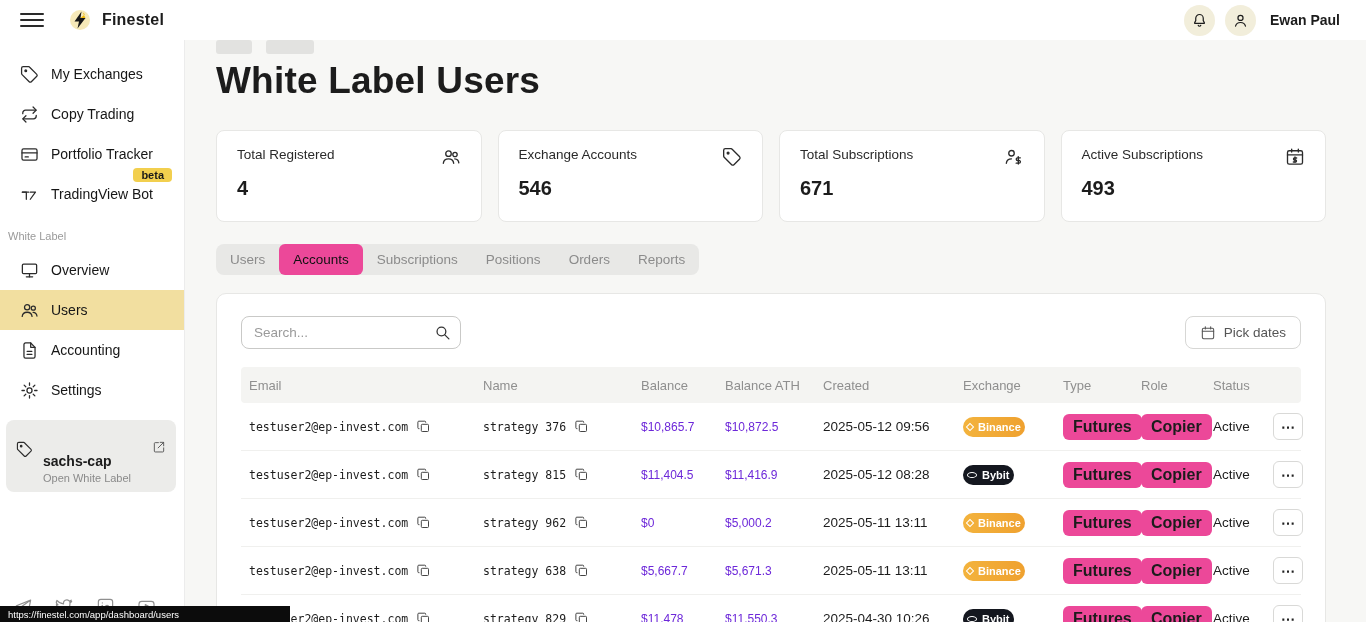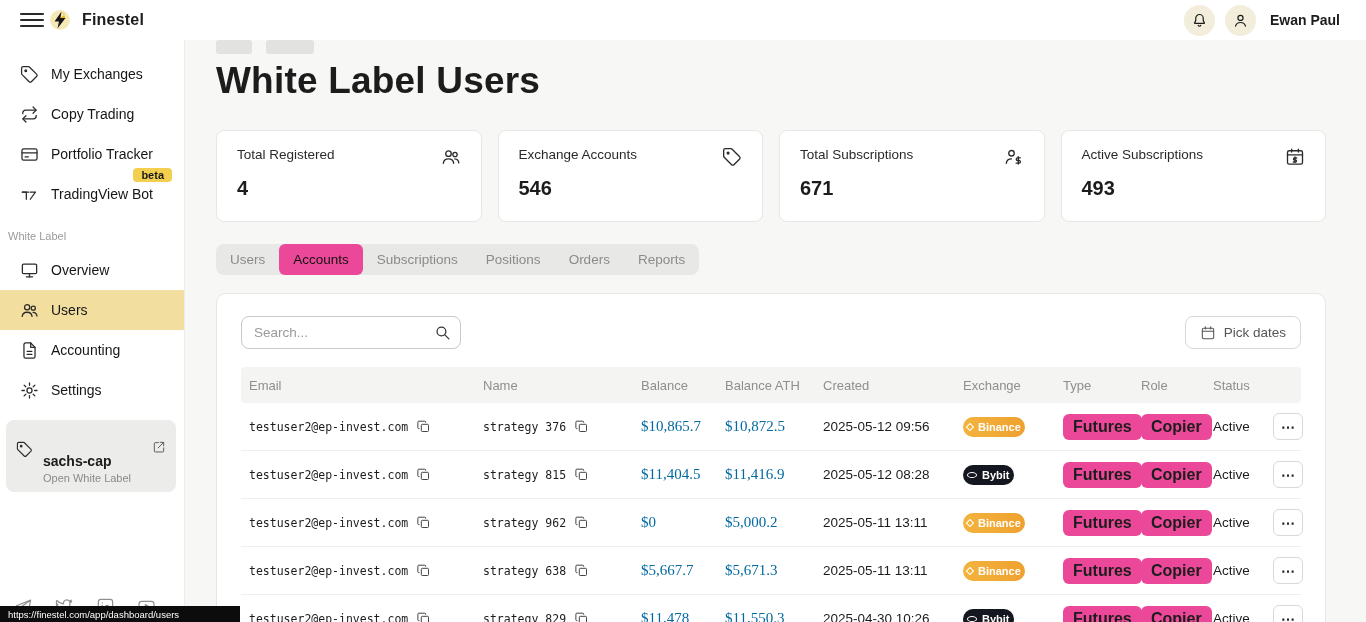--- a/index.html
+++ b/index.html
@@ -1,21 +1,21 @@
 <!DOCTYPE html>
 <html><head>
 <meta charset="utf-8">
 <style>
   * { margin:0; padding:0; box-sizing:border-box; }
   html,body { width:1366px; height:622px; overflow:hidden; background:#f7f7f5; font-family:"Liberation Sans", sans-serif; color:#1c1c1c; }
   .app { position:relative; width:1366px; height:622px; }
 
   
   .header { position:absolute; top:0; left:0; right:0; height:40px; background:#fff; display:flex; align-items:center; justify-content:space-between; padding:0 26px 0 20px; z-index:5; }
-  .h-left { display:flex; align-items:center; gap:4px; }
+  .h-left { display:flex; align-items:center; gap:24px; }
   .burger { width:24px; height:24px; display:flex; flex-direction:column; justify-content:center; gap:4px; cursor:pointer; }
   .burger span { display:block; height:2px; background:#2a2a2a; border-radius:2px; }
   .brand-wrap { display:flex; align-items:center; gap:10px; }
   .brand-logo { width:24px; height:24px; }
   .brand-name { font-size:16px; font-weight:700; letter-spacing:.2px; }
   .h-right { display:flex; align-items:center; gap:10px; }
   .circle-btn { width:31px; height:31px; border-radius:50%; background:#f2eedb; display:flex; align-items:center; justify-content:center; cursor:pointer; border:none; }
   .circle-btn svg { width:17px; height:17px; stroke:#1c1c1c; fill:none; stroke-width:1.7; stroke-linecap:round; stroke-linejoin:round; }
   .user-name { font-size:14px; font-weight:700; margin-left:4px; }
 
@@ -27,21 +27,21 @@
   .beta-badge { position:absolute; top:-6px; right:12px; background:#f2cf4e; color:#191919; font-size:11px; font-weight:600; padding:1px 8px; border-radius:4px; }
   .section-label { font-size:11px; color:#9a9a9a; padding:16px 0 8px 8px; }
   .workspace { margin:10px 8px 0 6px; background:#ececea; border-radius:8px; padding:9px 10px 8px 10px; cursor:pointer; }
   .ws-row { display:flex; align-items:center; gap:10px; }
   .ws-row svg { width:17px; height:17px; stroke:#2b2b2b; fill:none; stroke-width:1.6; stroke-linecap:round; stroke-linejoin:round; }
   .ws-name { font-size:14px; font-weight:600; flex:1;margin-top:24px; }
   .ws-ext svg { width:14px; height:14px; stroke:#555; }
   .ws-sub { font-size:11px; color:#8a8a8a; padding:3px 0 0 27px; }
   .socials { position:absolute; left:14px; bottom:2px; display:flex; gap:22px; }
   .socials svg { width:19px; height:19px; stroke:#8f8f8f; fill:none; stroke-width:1.5; stroke-linecap:round; stroke-linejoin:round; }
-  .link-preview { position:absolute; left:0; bottom:0; height:16px; width:240px; background:#0c0c0c; color:#fff; font-size:9.5px; display:flex; align-items:center; padding:0 8px; z-index:9; white-space:nowrap; overflow:hidden; }
+  .link-preview { position:absolute; left:0; bottom:0; height:16px; width:290px; background:#0c0c0c; color:#fff; font-size:9.5px; display:flex; align-items:center; padding:0 8px; z-index:9; white-space:nowrap; overflow:hidden; }
 
   
   .main { position:absolute; top:40px; left:186px; right:0; bottom:0; background:#f7f7f5; padding:0 40px 0 30px; overflow:hidden; }
   .crumbs { display:flex; gap:14px; margin-top:0px; }
   .crumb-skel { height:14px; background:#e2e2e0; border-radius:3px; }
   .crumb-skel.a { width:36px; } .crumb-skel.b { width:48px; }
   .page-title { font-size:37px; font-weight:800; margin-top:6px; letter-spacing:.2px; }
 
   .stats { display:flex; gap:16px; margin-top:28px; }
   .stat-card { flex:1; background:#fff; border:1px solid #e7e7e5; border-radius:8px; padding:16px 20px 18px 20px; height:92px; }
@@ -66,21 +66,21 @@
 
   .tbl { margin-top:18px; }
   .tr { display:grid; grid-template-columns:234px 158px 84px 98px 140px 100px 78px 72px 60px 38px; align-items:center; }
   .thead { background:#f4f4f2; border-radius:4px; height:36px; }
   .th { font-size:13px; color:#8f8f8f; padding-left:8px; }
   .row { height:48px; border-bottom:1px solid #f0f0ee; }
   .td { padding-left:8px; display:flex; align-items:center; gap:8px; min-width:0; }
   .mono { font-family:"DejaVu Sans Mono", monospace; font-size:11.5px; color:#1c1c1c; white-space:nowrap; }
   .copy-btn { background:none; border:none; cursor:pointer; padding:0; display:flex; }
   .copy-btn svg { width:15px; height:15px; stroke:#444; fill:none; stroke-width:1.6; stroke-linejoin:round; }
-  .num { font-size:15px; color:#0369a1;font-family:Liberation Serif, serif; }
+  .num { font-size:12px; color:#6d28d9; }
   .date { font-size:13.5px; color:#1c1c1c; white-space:nowrap; }
   .exch { display:inline-flex; align-items:center; gap:5px; padding:4px 4px; border-radius:10px; font-size:11px; font-weight:700; color:#fff; }
   .exch .ic { display:inline-block; flex:none; }
   .exch.binance { background:#f0a83c; background:linear-gradient(90deg,#f3b33d,#efa12f); }
   .exch.binance .ic { width:6px; height:6px; border:1.2px solid #fff; transform:rotate(45deg); }
   .exch.bybit { background:#14171f; }
   .exch.bybit .ic { width:10px; height:6px; border:1.2px solid #fff; border-radius:50%; }
   .pill { background:#ec4899; border-radius:6px; padding:4px 10px; font-size:16px; font-weight:700; color:#1c1c1c; white-space:nowrap; }
   .status-txt { font-size:13.5px; color:#1c1c1c; }
   .menu-btn { width:32px; height:27px; border:1px solid #d9d9d7; border-radius:6px; background:#fff; cursor:pointer; font-size:14px; font-weight:700; color:#222; line-height:1; display:flex; align-items:center; justify-content:center; }

